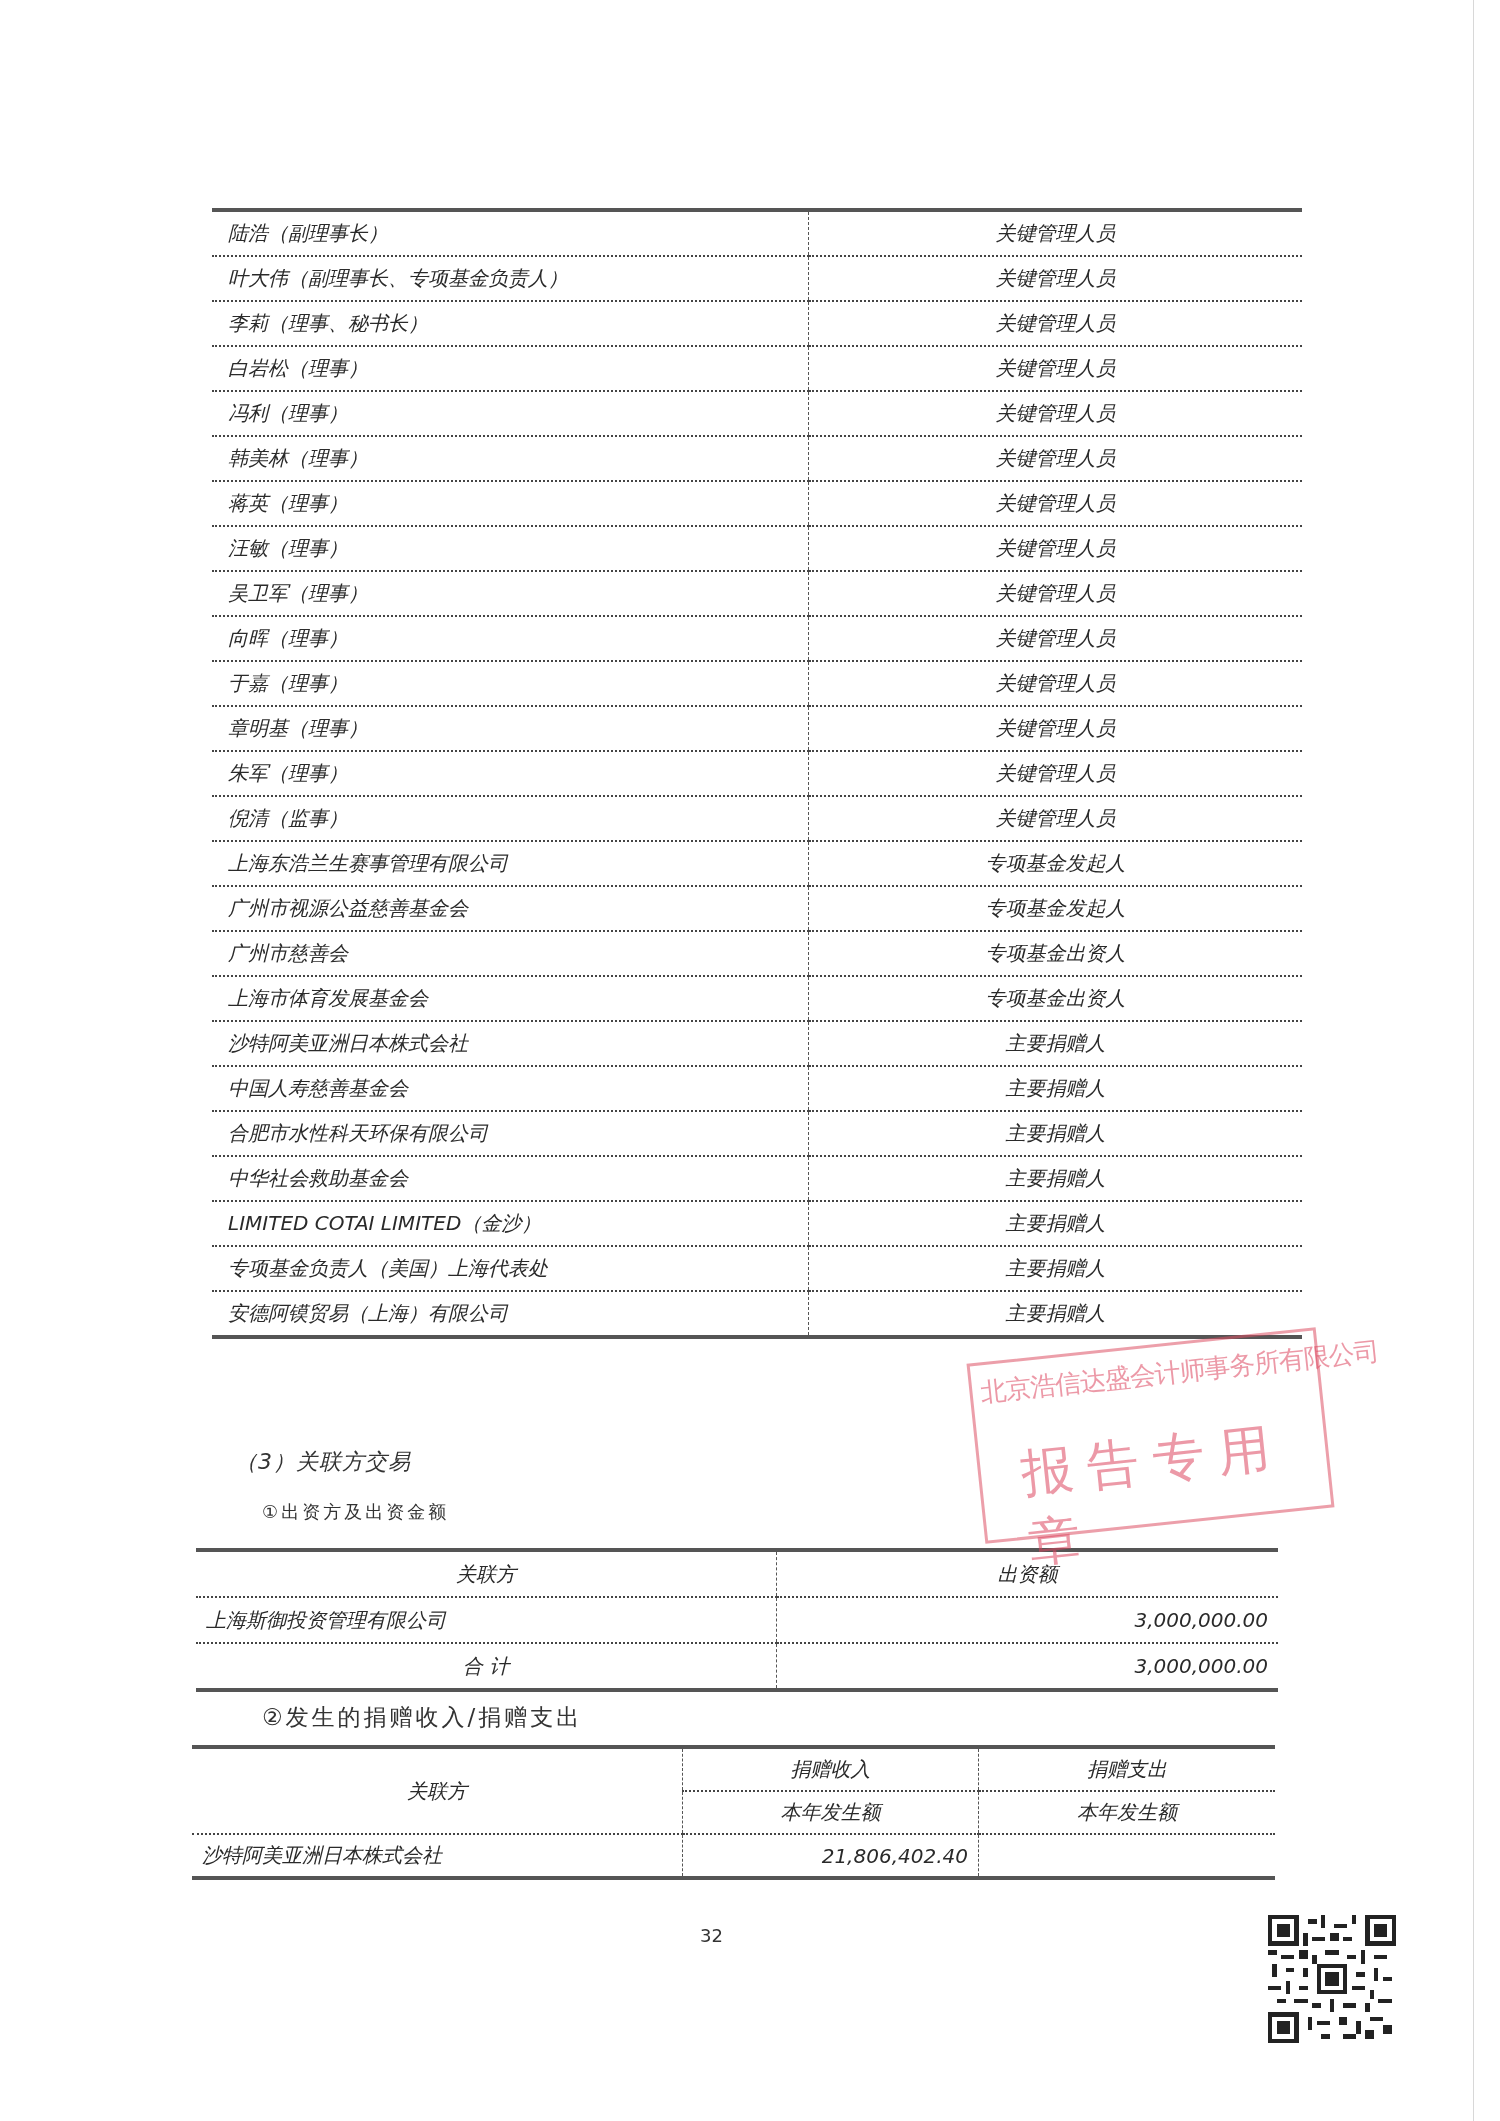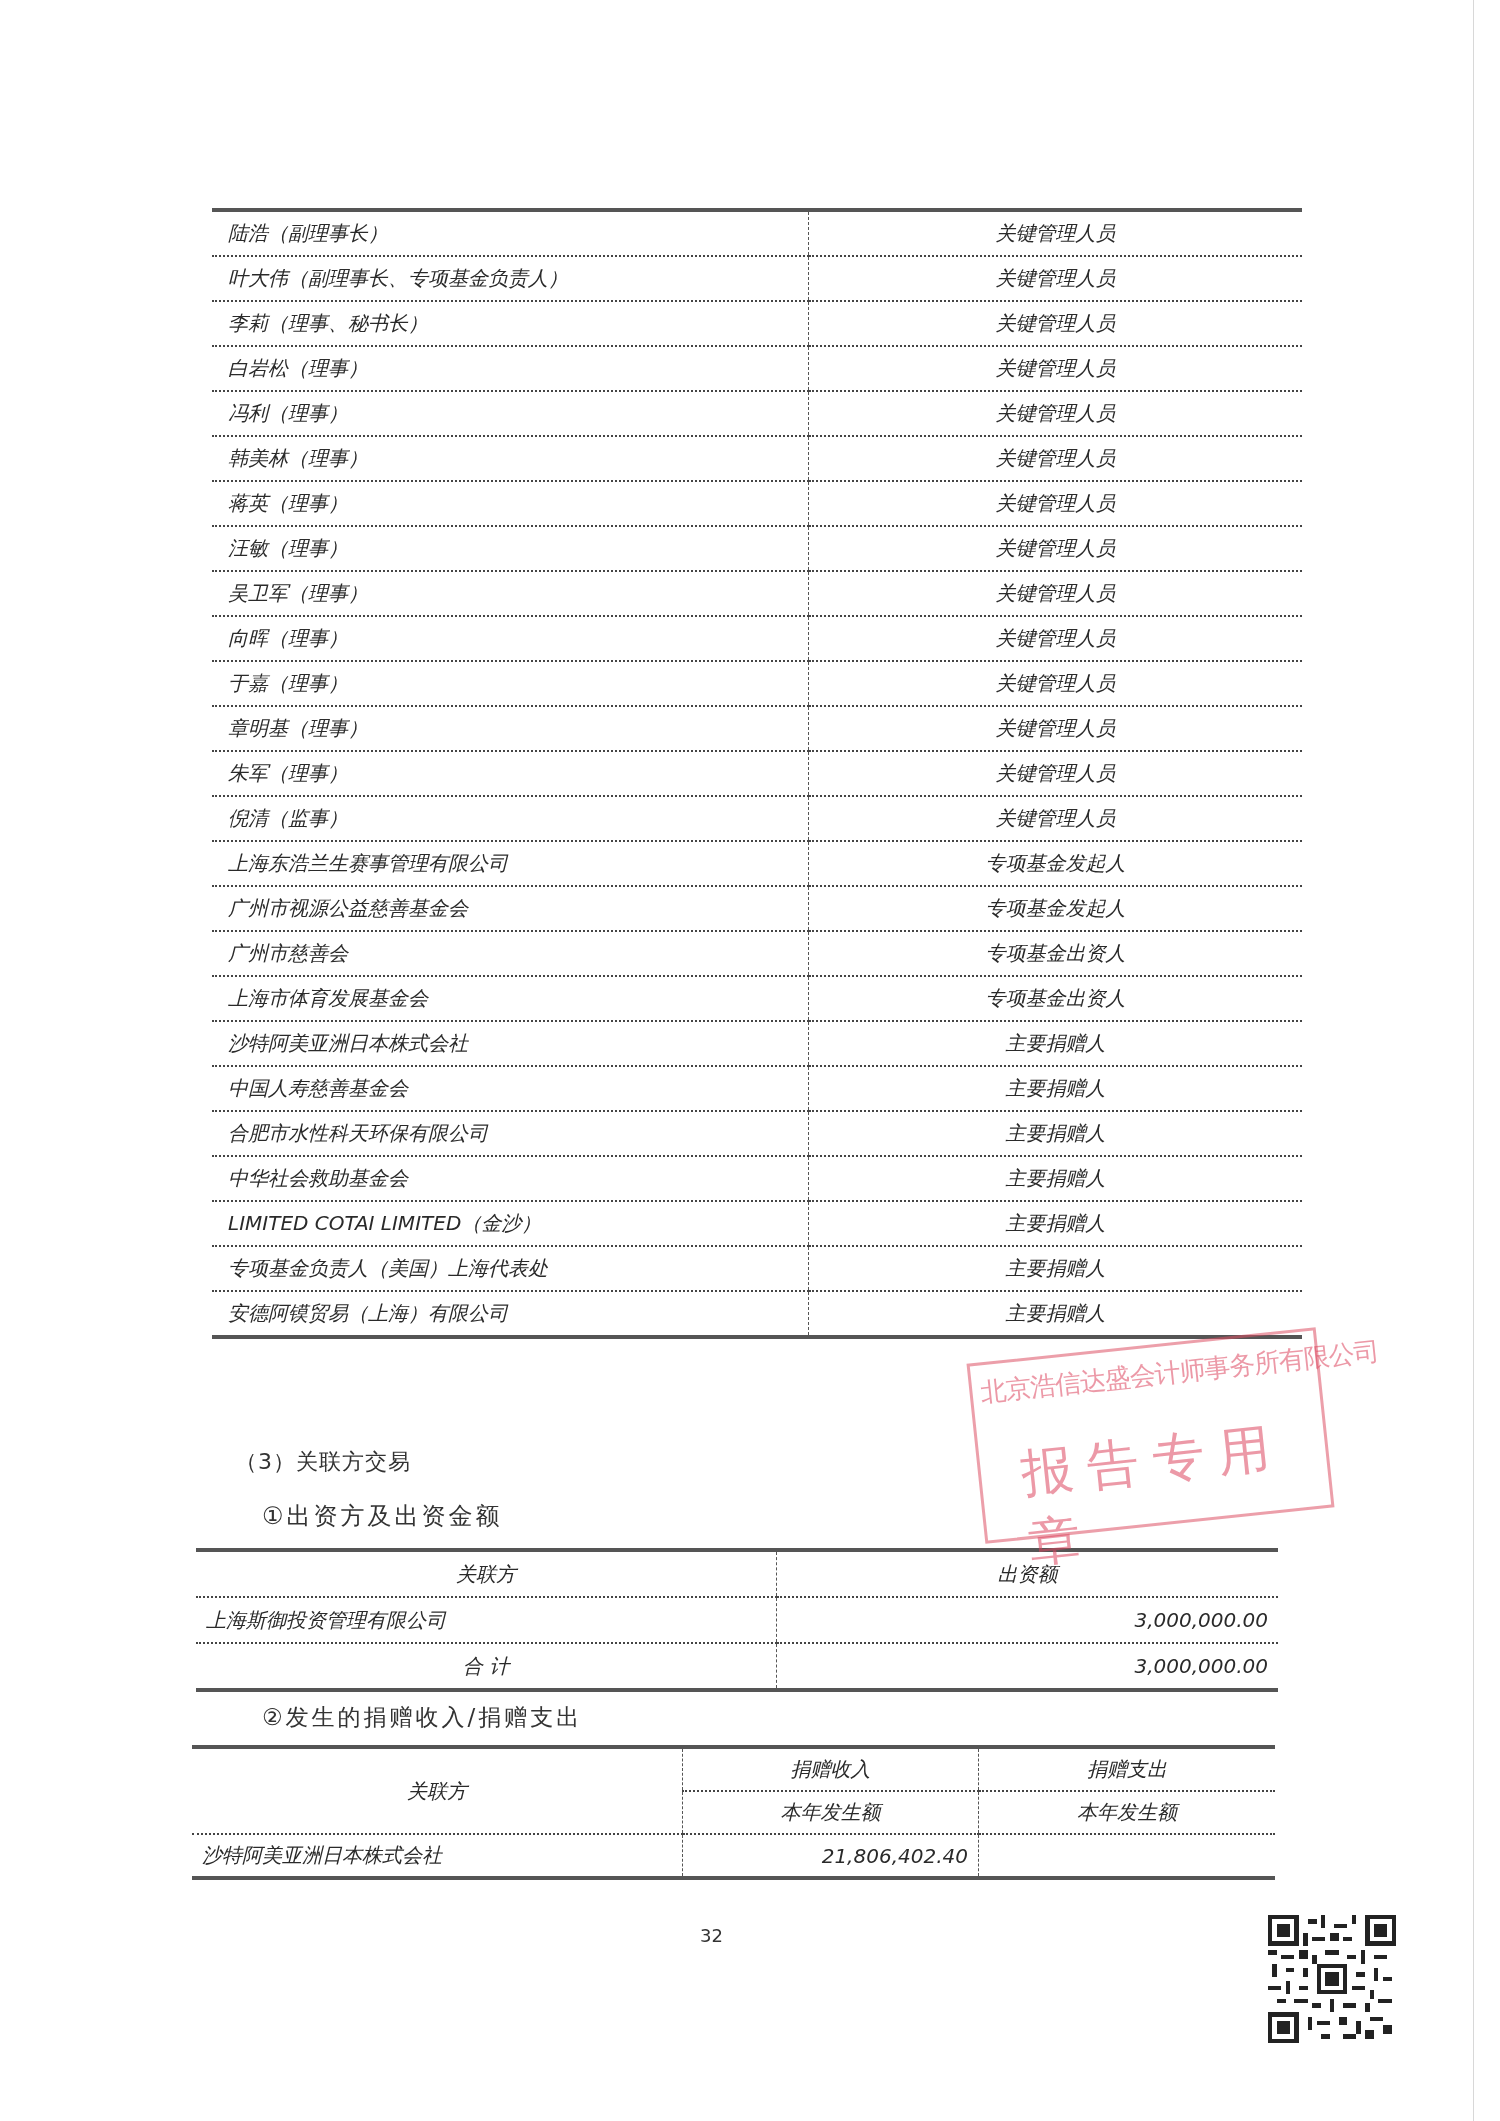--- a/index.html
+++ b/index.html
@@ -15,22 +15,22 @@
   .dot-b { border-bottom:2px dotted #444; }
   .dash-r { border-right:1px dashed #555; }
   .center { text-align:center; }
   .right { text-align:right; }
 
   #parties { left:212px; top:208px; width:1090px; }
   #parties td { height:43px; }
   #parties td.name { width:570px; padding-left:16px; }
 
   .section-title { position:absolute; font-size:22px; color:#333; letter-spacing:1px; }
-  #sec3 { left:235px; top:1447px; }
-  #sec3-1 { left:262px; top:1500px; font-size:24px; letter-spacing:3px; }
+  #sec3 { left:235px; top:1447px;font-style:italic; }
+  #sec3-1 { left:262px; top:1500px; font-size:18px; letter-spacing:3px; }
   #sec3-2 { left:262px; top:1702px; font-size:23px; letter-spacing:3px; }
 
   #capital { left:196px; top:1548px; width:1082px; }
   #capital td { height:44px; }
   #capital .c1 { width:560px; }
 
   #donation { left:192px; top:1745px; width:1083px; }
   #donation td { height:41px; }
   #donation .c1 { width:470px; }
   #donation .c2 { width:275px; }

